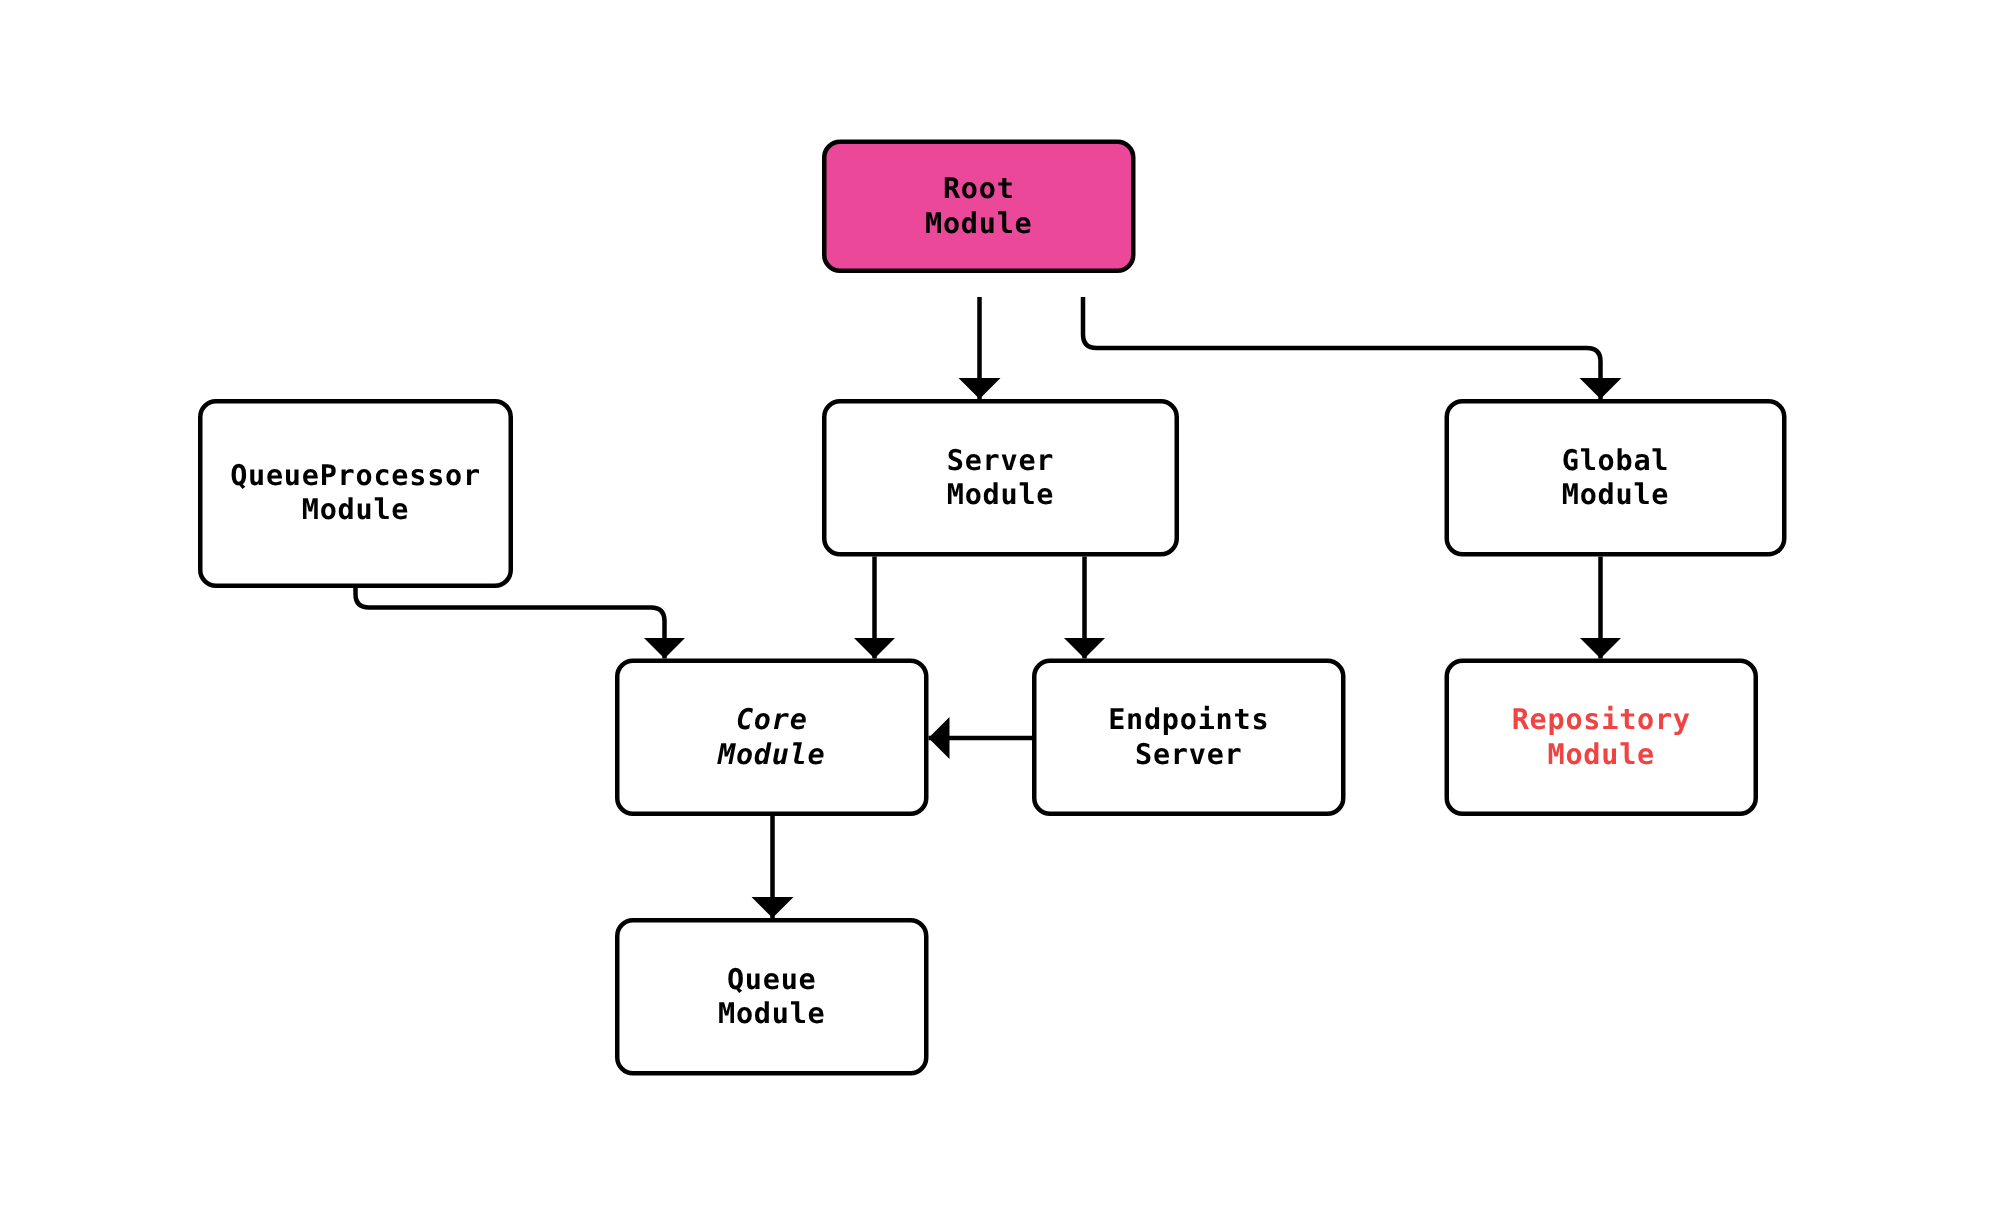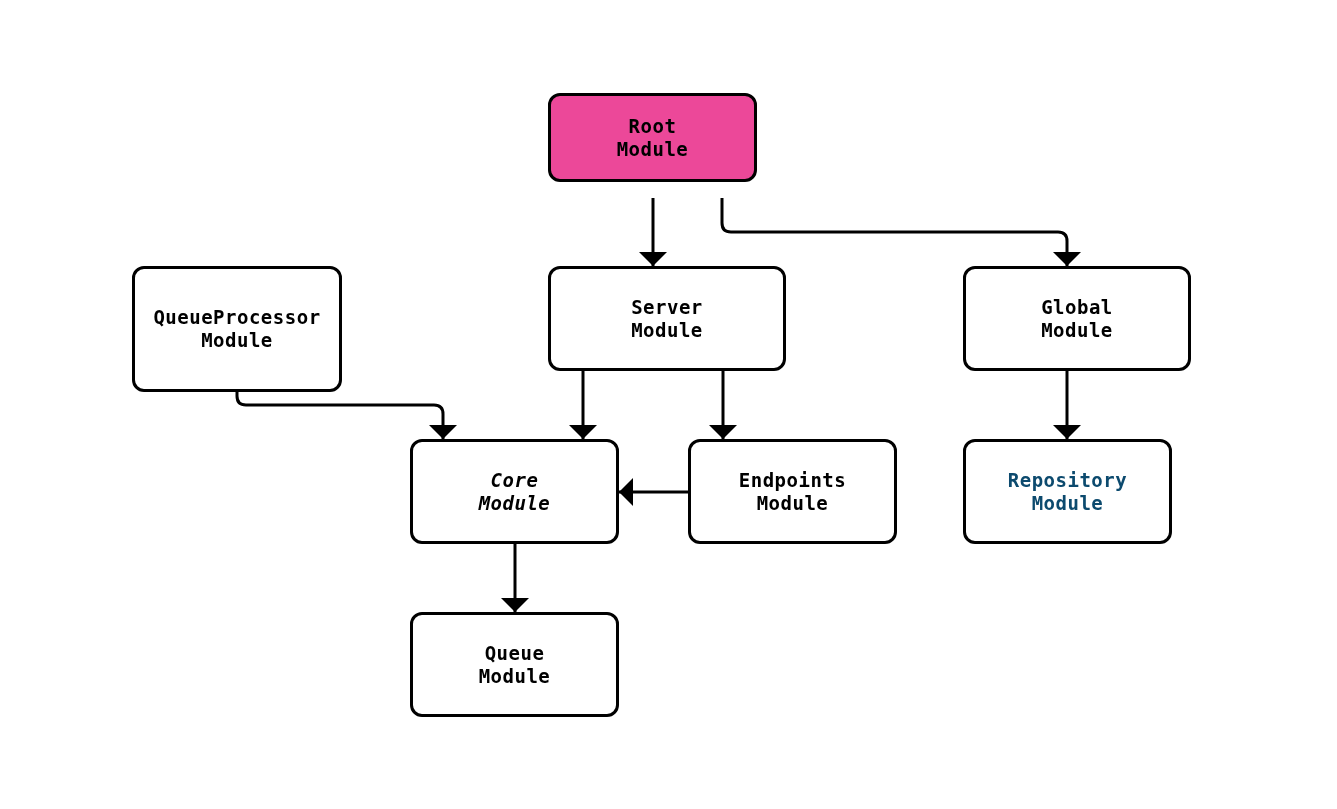--- a/index.html
+++ b/index.html
@@ -75,24 +75,24 @@
       <div class="node" style="left: 963px; top: 266px; width: 228px; height: 105px; border-color: rgb(0, 0, 0); background: rgb(255, 255, 255);">
         <div class="node-label" style="color: rgb(0, 0, 0);">Global
 Module</div>
       </div>
       <div class="node" style="left: 410px; top: 439px; width: 209px; height: 105px; border-color: rgb(0, 0, 0); background: rgb(255, 255, 255);">
         <div class="node-label" style="color: rgb(0, 0, 0); font-style: italic;">Core
 Module</div>
       </div>
       <div class="node" style="left: 688px; top: 439px; width: 209px; height: 105px; border-color: rgb(0, 0, 0); background: rgb(255, 255, 255);">
         <div class="node-label" style="color: rgb(0, 0, 0);">Endpoints
-Module</div>
+Server</div>
       </div>
       <div class="node" style="left: 963px; top: 439px; width: 209px; height: 105px; border-color: rgb(0, 0, 0); background: rgb(255, 255, 255);">
-        <div class="node-label" style="color: #0c4a6e;">Repository
+        <div class="node-label" style="color: #ef4444;">Repository
 Module</div>
       </div>
       <div class="node" style="left: 410px; top: 612px; width: 209px; height: 105px; border-color: rgb(0, 0, 0); background: rgb(255, 255, 255);">
         <div class="node-label" style="color: rgb(0, 0, 0);">Queue
 Module</div>
       </div>
     </div>
 </div>
 
 </body></html>

